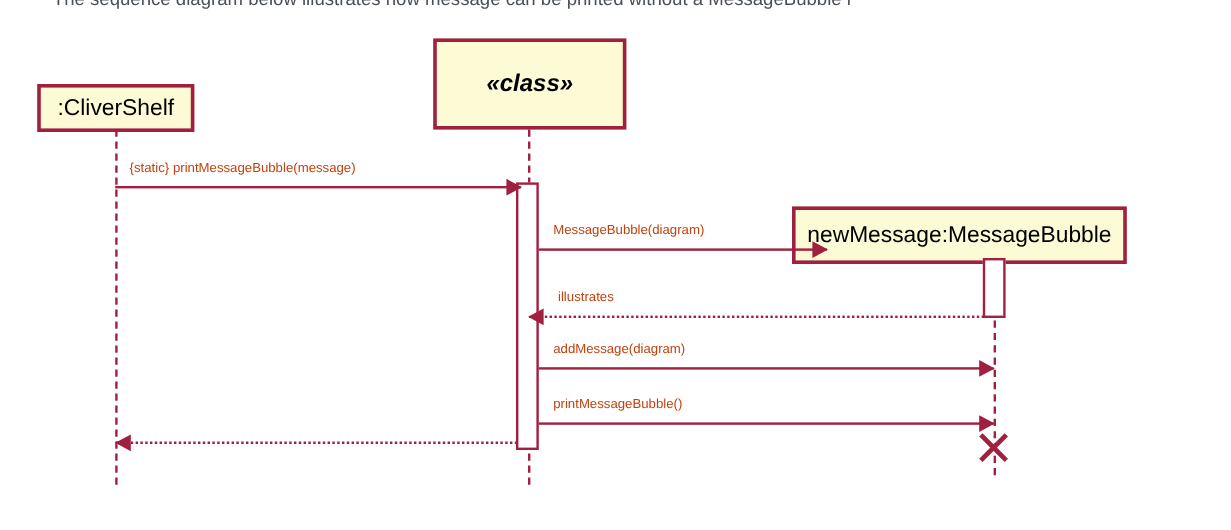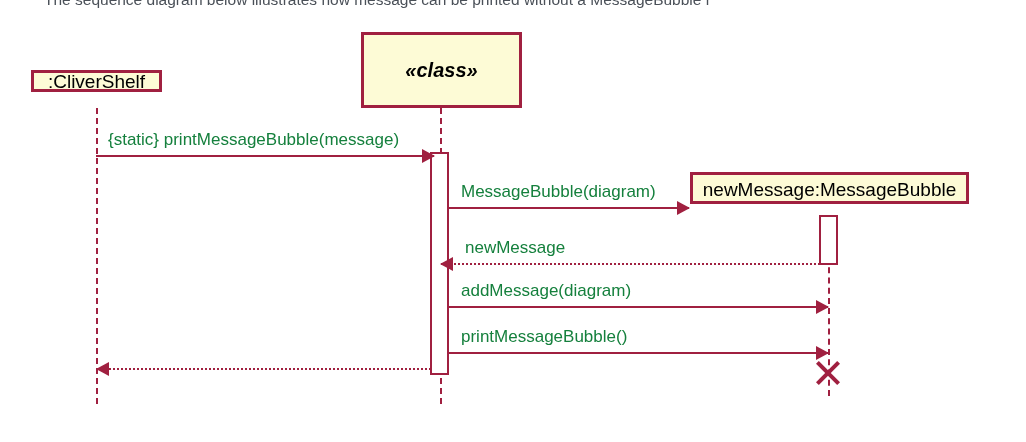--- a/index.html
+++ b/index.html
@@ -52,27 +52,27 @@
     line-height: 23px;
     white-space: nowrap;
   }
   .participant-box .stereotype {
     font-style: italic;
     font-weight: bold;
     font-size: 20px;
   }
 
   #participant-cliver-shelf {
-    left: 31px;  top: 70px;  width: 131px; height: 22px;
+    left: 31px;  top: 70px;  width: 131px; height: 40px;
   }
   #participant-message-bubble {
     left: 361px; top: 32px;  width: 161px; height: 76px;
   }
   #participant-new-message {
-    left: 690px; top: 172px; width: 279px; height: 32px; justify-content: flex-end;
+    left: 660px; top: 172px; width: 279px; height: 48px;
   }
 
   
   .lifeline {
     position: absolute;
     width: 0;
     border-left: 2px dashed #a02040;
   }
   #lifeline-cliver-shelf    { left: 96px;  top: 108px; height: 296px; }
   #lifeline-message-bubble  { left: 440px; top: 108px; height: 296px; }
@@ -116,23 +116,23 @@
     right: -1px;
     border-left: 13px solid #a02040;
   }
   .message.to-left .head {
     left: -1px;
     border-right: 13px solid #a02040;
   }
   .message .label {
     position: absolute;
     bottom: 5px;
-    font-size: 17px;
+    font-size: 11px;
     line-height: 20px;
-    color: #15803d;
+    color: #c2410c;
     white-space: nowrap;
   }
   .message.to-right .label { left: 12px; }
   .message.to-left  .label { left: 24px; }
 
   #message-print-bubble   { left: 96px;  top: 155px; width: 338px; }
   #message-construct      { left: 449px; top: 207px; width: 240px; }
   #message-return-new     { left: 441px; top: 263px; width: 379px; }
   #message-add            { left: 449px; top: 306px; width: 379px; }
   #message-print-inner    { left: 449px; top: 352px; width: 379px; }
@@ -191,21 +191,21 @@
 
   <div class="message to-right" id="message-construct">
     <div class="line"></div>
     <div class="head"></div>
     <div class="label">MessageBubble(diagram)</div>
   </div>
 
   <div class="message to-left dashed" id="message-return-new">
     <div class="line"></div>
     <div class="head"></div>
-    <div class="label">newMessage</div>
+    <div class="label">illustrates</div>
   </div>
 
   <div class="message to-right" id="message-add">
     <div class="line"></div>
     <div class="head"></div>
     <div class="label">addMessage(diagram)</div>
   </div>
 
   <div class="message to-right" id="message-print-inner">
     <div class="line"></div>

